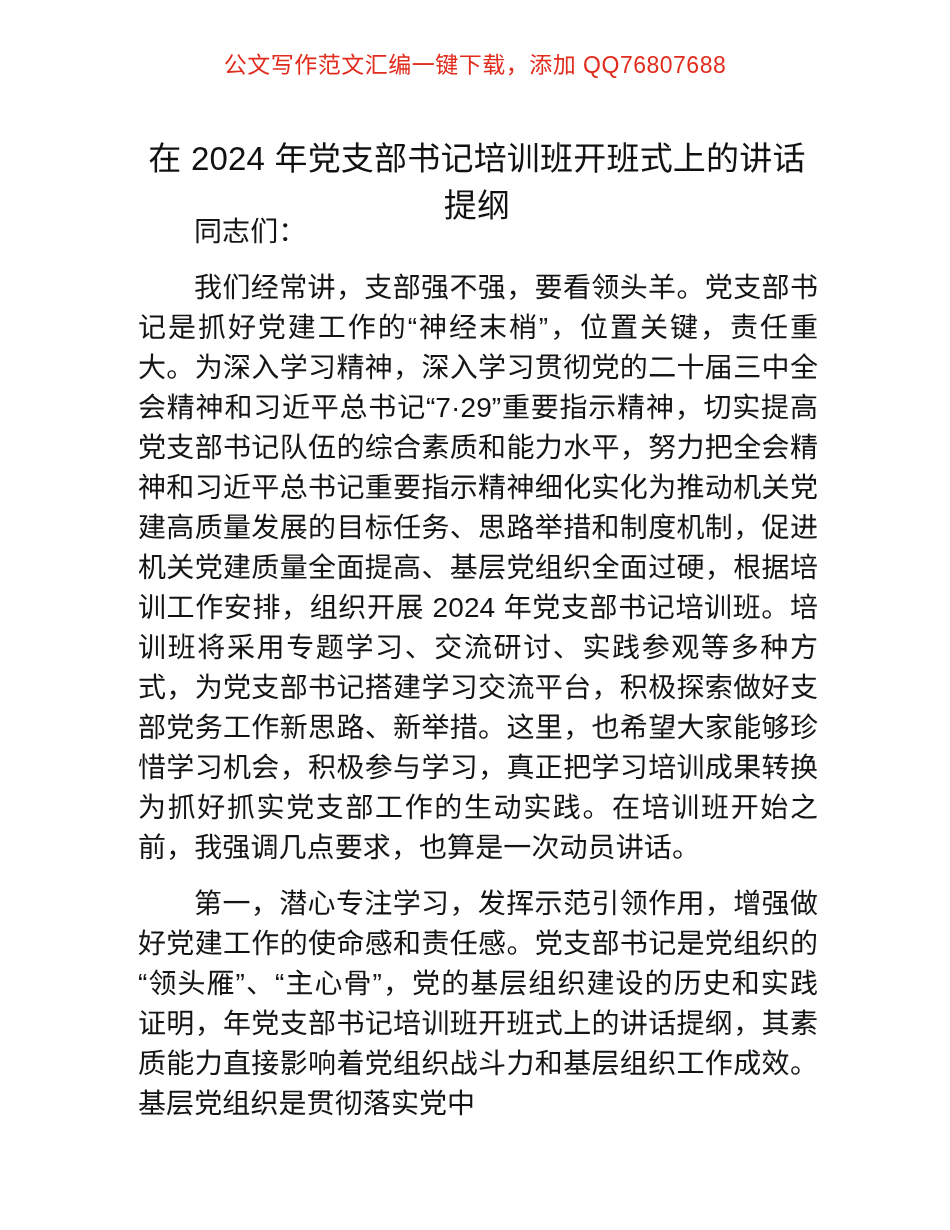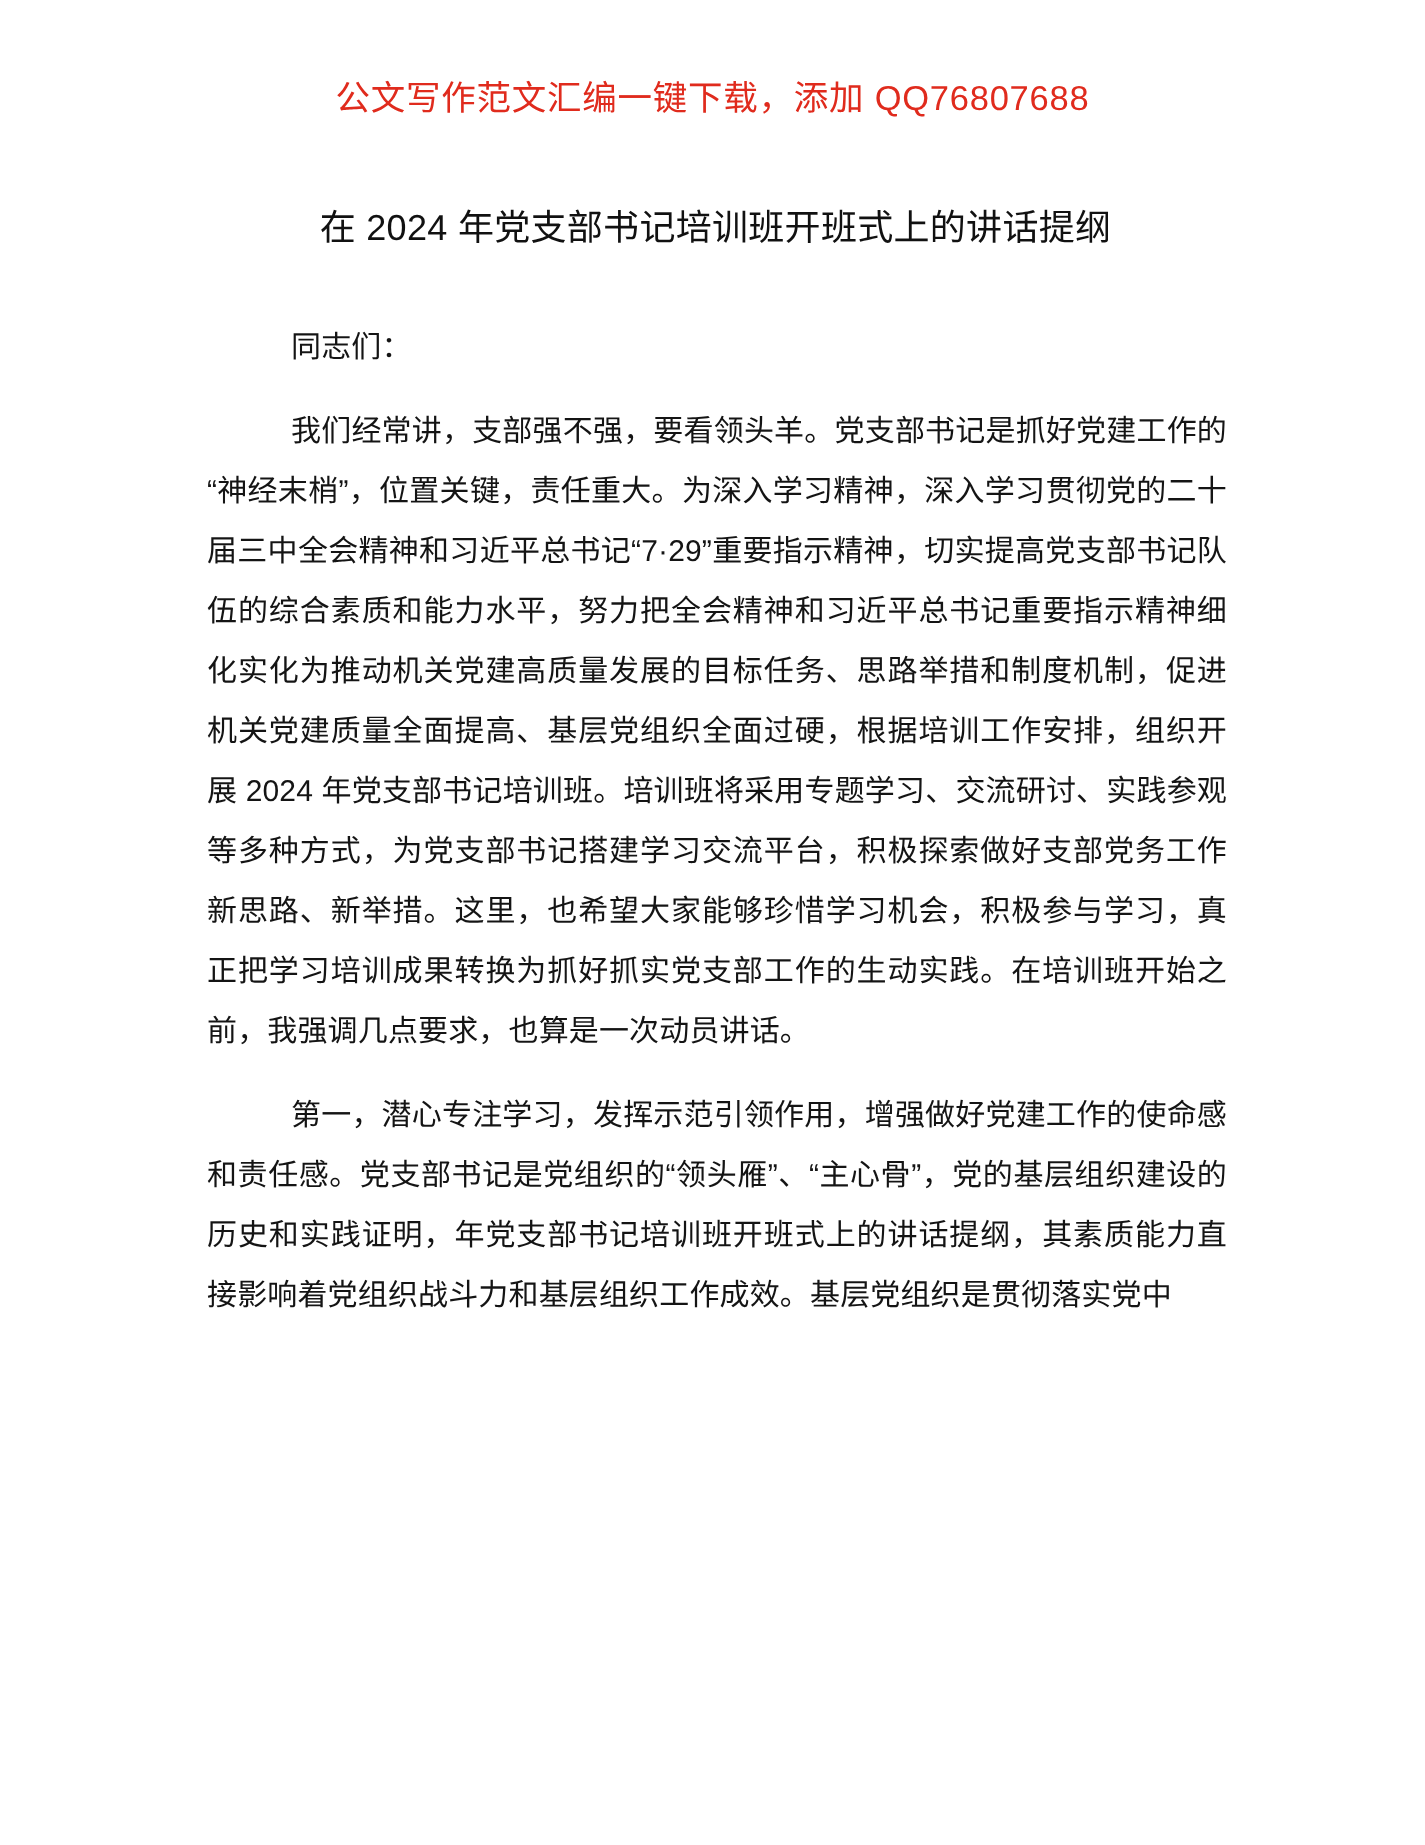--- a/index.html
+++ b/index.html
@@ -40,38 +40,38 @@
     font-weight: 400;
   }
 
   
   .doc-title {
     position: absolute;
     top: 113px;
     left: 138px;
     width: 678px;
     text-align: center;
-    font-size: 24px;
+    font-size: 33px;
     line-height: 47px;
     font-weight: 400;
     letter-spacing: 0.2px;
     color: #111111;
   }
 
   
   .body-block {
     position: absolute;
     top: 212px;
     left: 138px;
     width: 680px;
   }
 
   p.para {
     margin: 0;
-    font-size: 20px;
+    font-size: 28px;
     line-height: 40px;
     text-align: justify;
     text-justify: inter-character;
     text-align-last: left;
     letter-spacing: 0.1px;
     color: #141414;
     word-break: break-all;
   }
 
   p.salutation {

